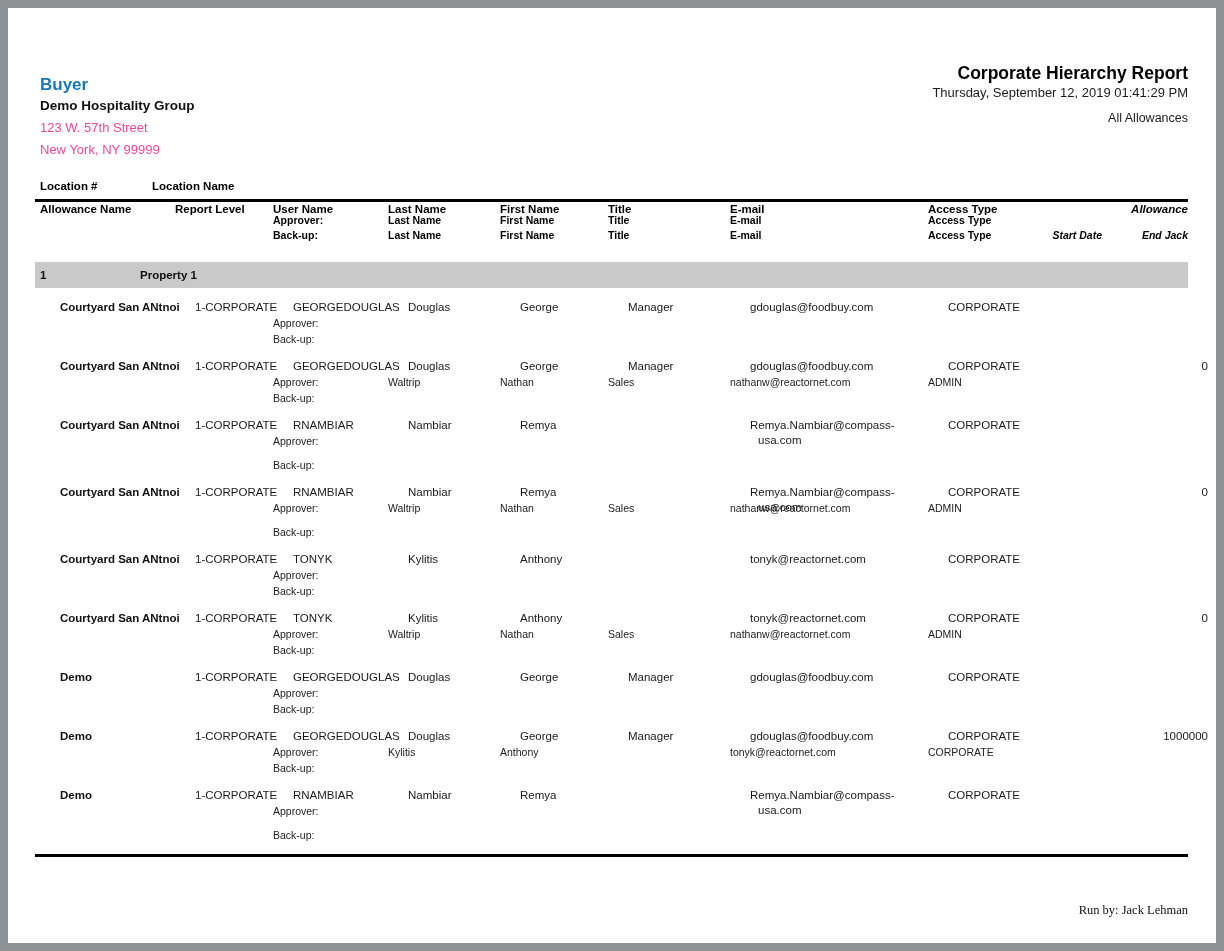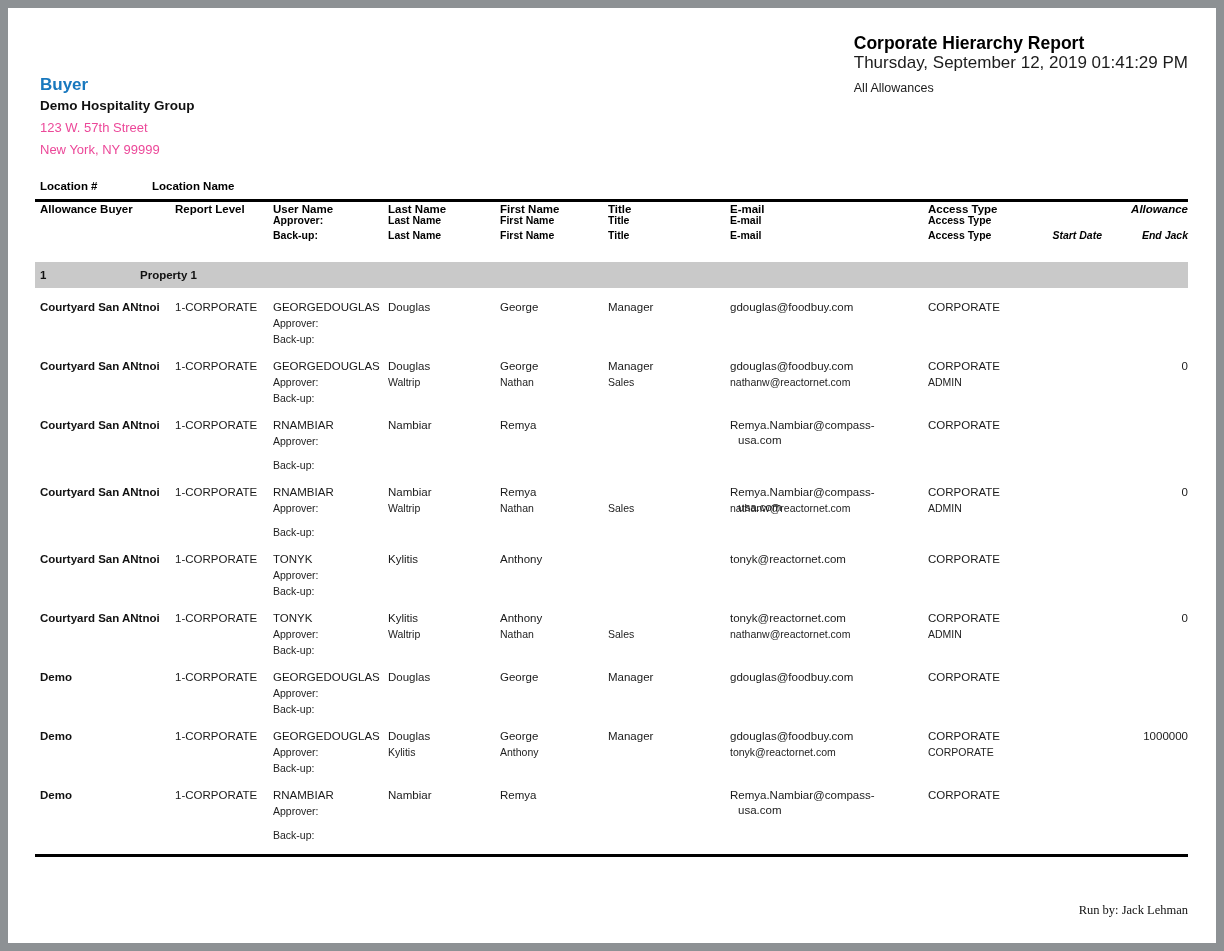--- a/index.html
+++ b/index.html
@@ -8,23 +8,23 @@
     background:#ffffff;border:8px solid #8d9194;overflow:hidden;
     font-family:"Liberation Sans",sans-serif;color:#1a1a1a;
   }
   .content{position:absolute;left:32px;right:28px;top:0;}
 
   
   .buyer-block{padding-top:44px;}
   .buyer-label{font-size:17px;font-weight:bold;color:#1878be;line-height:21px;margin-top:22px;}
   .company-name{font-size:13.5px;font-weight:bold;color:#111;line-height:22px;}
   .addr{font-size:13px;line-height:22px;color:#ec4899;}
-  .report-head{position:absolute;top:24px;right:0;}
+  .report-head{position:absolute;top:54px;right:0;text-align:right;}
   .report-title{font-size:17.5px;font-weight:bold;color:#000;line-height:22px;}
-  .report-date{font-size:17px;line-height:18px;color:#1c1c1c;}
+  .report-date{font-size:13px;line-height:18px;color:#1c1c1c;}
   .report-scope{font-size:12.5px;line-height:18px;margin-top:7px;color:#1c1c1c;}
 
   
   .loc-head{margin-top:18px;font-size:11.5px;font-weight:bold;line-height:15px;color:#000;}
   .loc-num-label{display:inline-block;width:112px;}
   .rule{height:3px;background:#000;margin-left:-5px;margin-top:5px;}
   .rule.bottom{margin-top:0;}
 
   
   .grid{display:grid;grid-template-columns:135px 98px 115px 112px 108px 122px 198px 112px 62px 86px;}
@@ -41,21 +41,21 @@
   
   .band{margin-top:21px;margin-left:-5px;padding-left:5px;height:26px;
         background:#c9c9c9;display:flex;align-items:center;
         font-size:11.5px;font-weight:bold;color:#111;}
   .band .num{display:inline-block;width:100px;}
 
   
   .records{margin-top:11px;}
   .record{padding-bottom:11px;}
   .line{line-height:16px;}
-  .main{font-size:11.5px;}
+  .main{font-size:11.5px;margin-left:20px;}
   .sub{font-size:10.5px;color:#222;}
   .record .c1{font-weight:bold;color:#111;}
   .record .sub .c1{font-weight:normal;}
   .allow-cell{grid-column:9/11;text-align:right;}
   .email-cell{position:relative;}
   .email-wrap2{position:absolute;left:8px;top:15px;white-space:nowrap;}
   .record.wrapped .backup{margin-top:8px;}
 
   
   .footer{margin-top:6px;text-align:right;font-family:"Liberation Serif",serif;
@@ -80,21 +80,21 @@
       <div class="report-scope">All Allowances</div>
     </div>
 
     <div class="loc-head">
       <span class="loc-num-label">Location #</span><span>Location Name</span>
     </div>
     <div class="rule"></div>
 
     <div class="thead">
       <div class="grid h1">
-        <div class="c">Allowance Buyer</div>
+        <div class="c">Allowance Name</div>
         <div class="c">Report Level</div>
         <div class="c">User Name</div>
         <div class="c">Last Name</div>
         <div class="c">First Name</div>
         <div class="c">Title</div>
         <div class="c">E-mail</div>
         <div class="c">Access Type</div>
         <div class="c span-allow right">Allowance</div>
       </div>
       <div class="grid h2">

